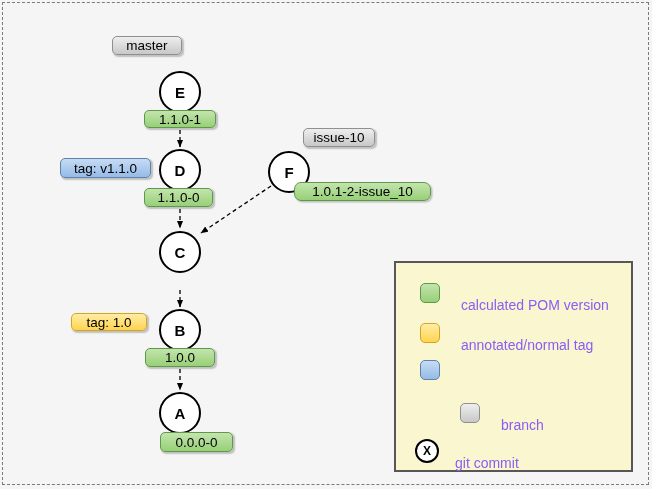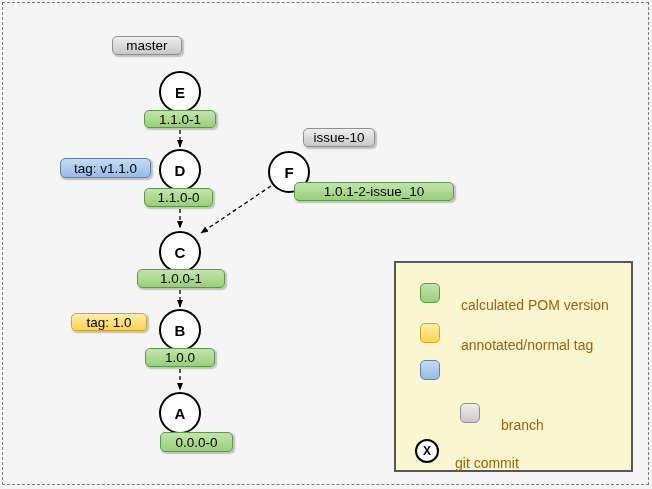--- a/index.html
+++ b/index.html
@@ -52,21 +52,21 @@
   .legend-row{
     position:absolute;display:flex;align-items:center;height:24px;
   }
   .swatch{
     width:20px;height:20px;border-radius:5px;box-sizing:border-box;flex:none;
   }
   .swatch.green{background:linear-gradient(180deg,#c3e4ad,#97d077);border:1px solid #5d9948;}
   .swatch.yellow{background:linear-gradient(180deg,#ffeda6,#ffd34f);border:1px solid #d2a625;}
   .swatch.blue{background:linear-gradient(180deg,#c6dbf3,#95bbe7);border:1px solid #5d82ab;}
   .swatch.gray{background:linear-gradient(180deg,#eeeeee,#c8c8c8);border:1px solid #8f8f8f;}
-  .legend-text{margin-left:21px;font-size:14px;color:#a16207;white-space:nowrap;margin-top:24px;}
+  .legend-text{margin-left:21px;font-size:14px;color:#8b5cf6;white-space:nowrap;margin-top:24px;}
   .legend-commit-circle{
     width:24px;height:24px;border-radius:50%;background:#fff;flex:none;
     border:2.5px solid #000;box-sizing:border-box;
     display:flex;align-items:center;justify-content:center;
     font-size:12px;font-weight:bold;color:#000;
   }
 </style>
 </head>
 <body>
 
@@ -94,22 +94,21 @@
 
   <div class="commit" style="left:159px;top:71px;">E</div>
   <div class="commit" style="left:159px;top:149px;">D</div>
   <div class="commit" style="left:268px;top:151px;">F</div>
   <div class="commit" style="left:159px;top:231px;">C</div>
   <div class="commit" style="left:159px;top:309px;">B</div>
   <div class="commit" style="left:159px;top:392px;">A</div>
 
   <div class="lbl green" style="left:144px;top:110px;width:72px;height:18px;text-align:center;">1.1.0-1</div>
   <div class="lbl green" style="left:144px;top:188px;width:69px;height:19px;">1.1.0-0</div>
-  <div class="lbl green" style="left:294px;top:182px;width:160px;height:19px;">1.0.1-2-issue_10</div>
-  <div class="lbl green" style="left:137px;top:269px;width:88px;height:19px;">1.0.0-1</div>
+  <div class="lbl green" style="left:294px;top:182px;width:137px;height:19px;border-radius:7px;">1.0.1-2-issue_10</div>
   <div class="lbl green" style="left:145px;top:348px;width:70px;height:19px;">1.0.0</div>
   <div class="lbl green" style="left:144px;top:432px;width:73px;height:20px;margin-left:16px;">0.0.0-0</div>
 
   <div class="legend">
     <div class="legend-row" style="left:24px;top:18px;">
       <span class="swatch green"></span>
       <span class="legend-text">calculated POM version</span>
     </div>
     <div class="legend-row" style="left:24px;top:58px;">
       <span class="swatch yellow"></span>

